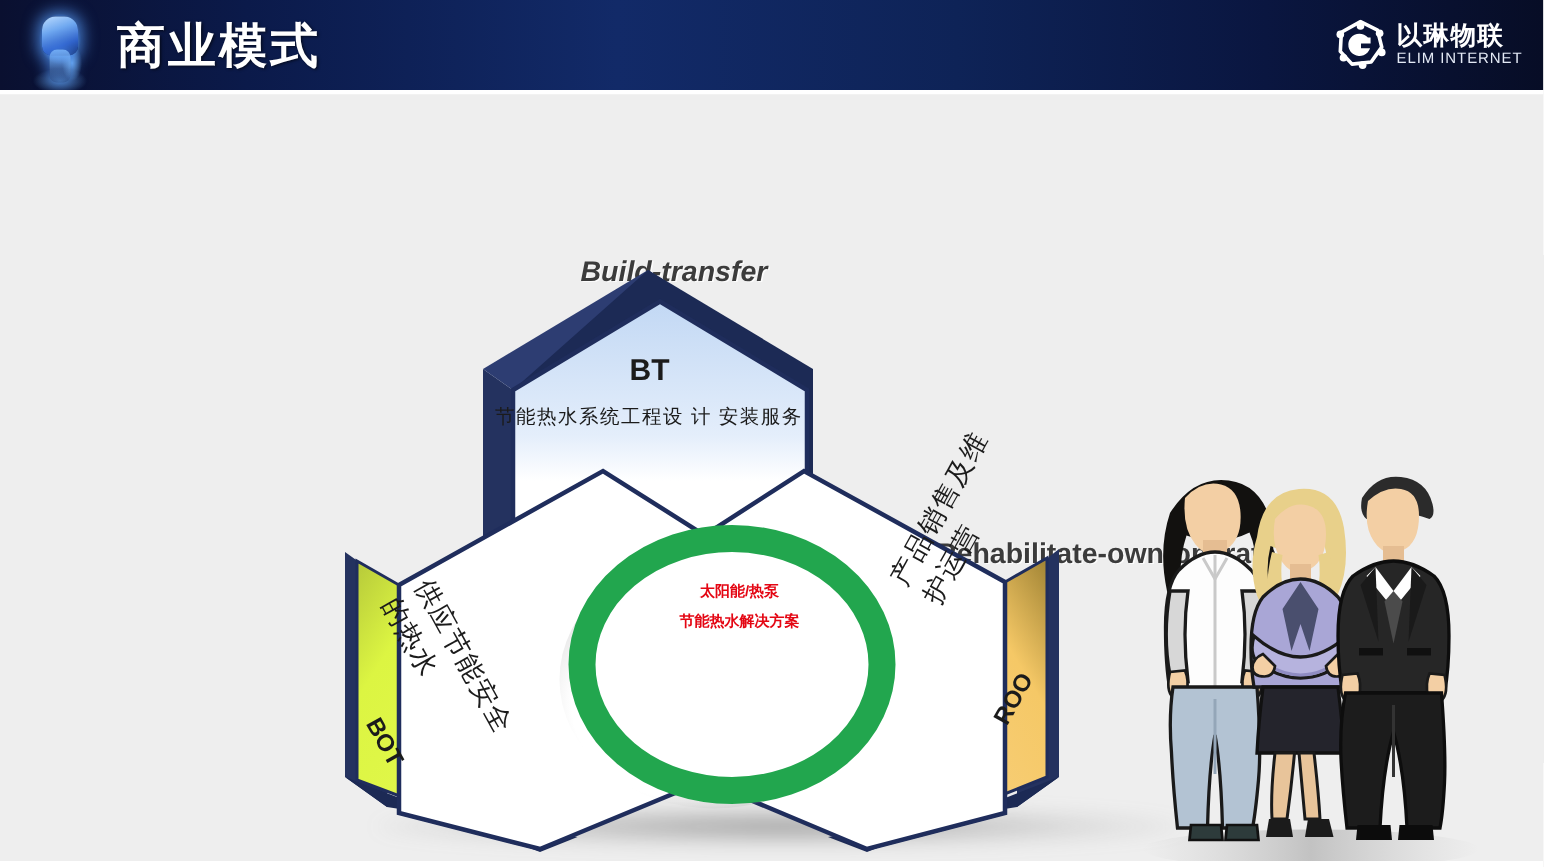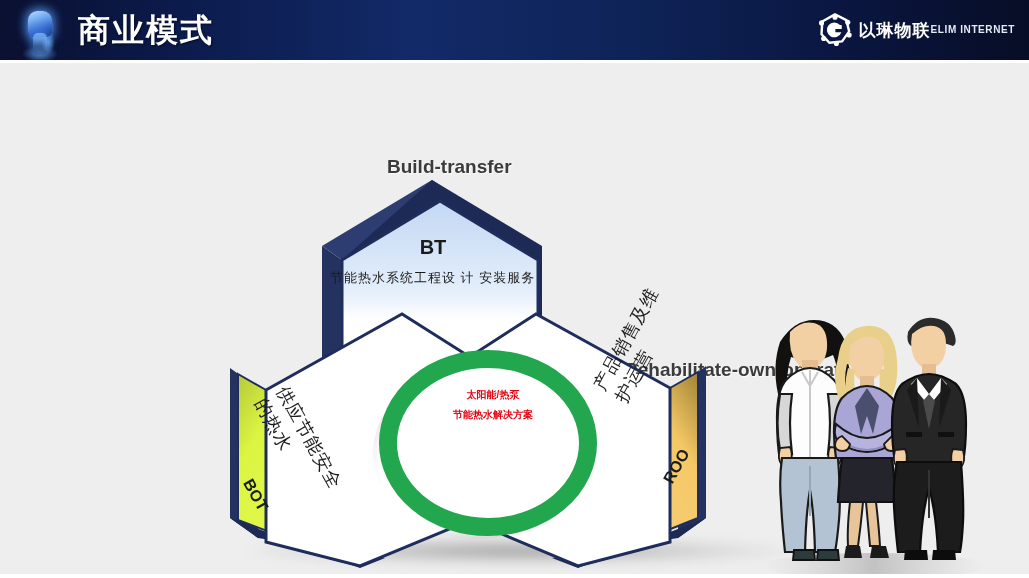--- a/index.html
+++ b/index.html
@@ -86,31 +86,31 @@
   #logo {
     position: absolute;
     right: 14px;
     top: 8px;
     height: 44px;
     display: flex;
     align-items: center;
     gap: 7px;
   }
   #logo-mark { width: 34px; height: 34px; display:block; }
-  .logo-text { display: flex; flex-direction: row; line-height: 1; justify-content: flex-end; }
+  .logo-text { display: flex; flex-direction: column; line-height: 1; justify-content: flex-end; }
   #logo-cn {
     color: #ffffff;
     font-size: 17px;
     font-weight: bold;
     letter-spacing: 1px;
   }
   #logo-en {
     color: #e3e9f5;
     font-size: 10px;
-    font-weight: bold;
+    font-weight: normal;
     letter-spacing: .6px;
     margin-top: 3px;
   }
 
   
   #body-area {
     position: absolute;
     left: 0; top: 63px;
     width: 1029px;
     height: 515px;
@@ -129,21 +129,21 @@
 
   
   .outer-label {
     position: absolute;
     font-size: 19px;
     font-weight: bold;
     color: #3b3b3b;
     text-shadow: 1px 1px 0 rgba(255,255,255,.8);
     white-space: nowrap;
   }
-  #label-bt   { left: 387px; top: 93px; }
+  #label-bt   { left: 387px; top: 108px; font-style: italic; }
   #label-bot  { left: 71px;  top: 299px; }
   #label-roo  { left: 624px; top: 296px; }
 
   
   #diagram {
     position: absolute;
     left: 200px;
     top: 75px;
     width: 560px;
     height: 430px;

